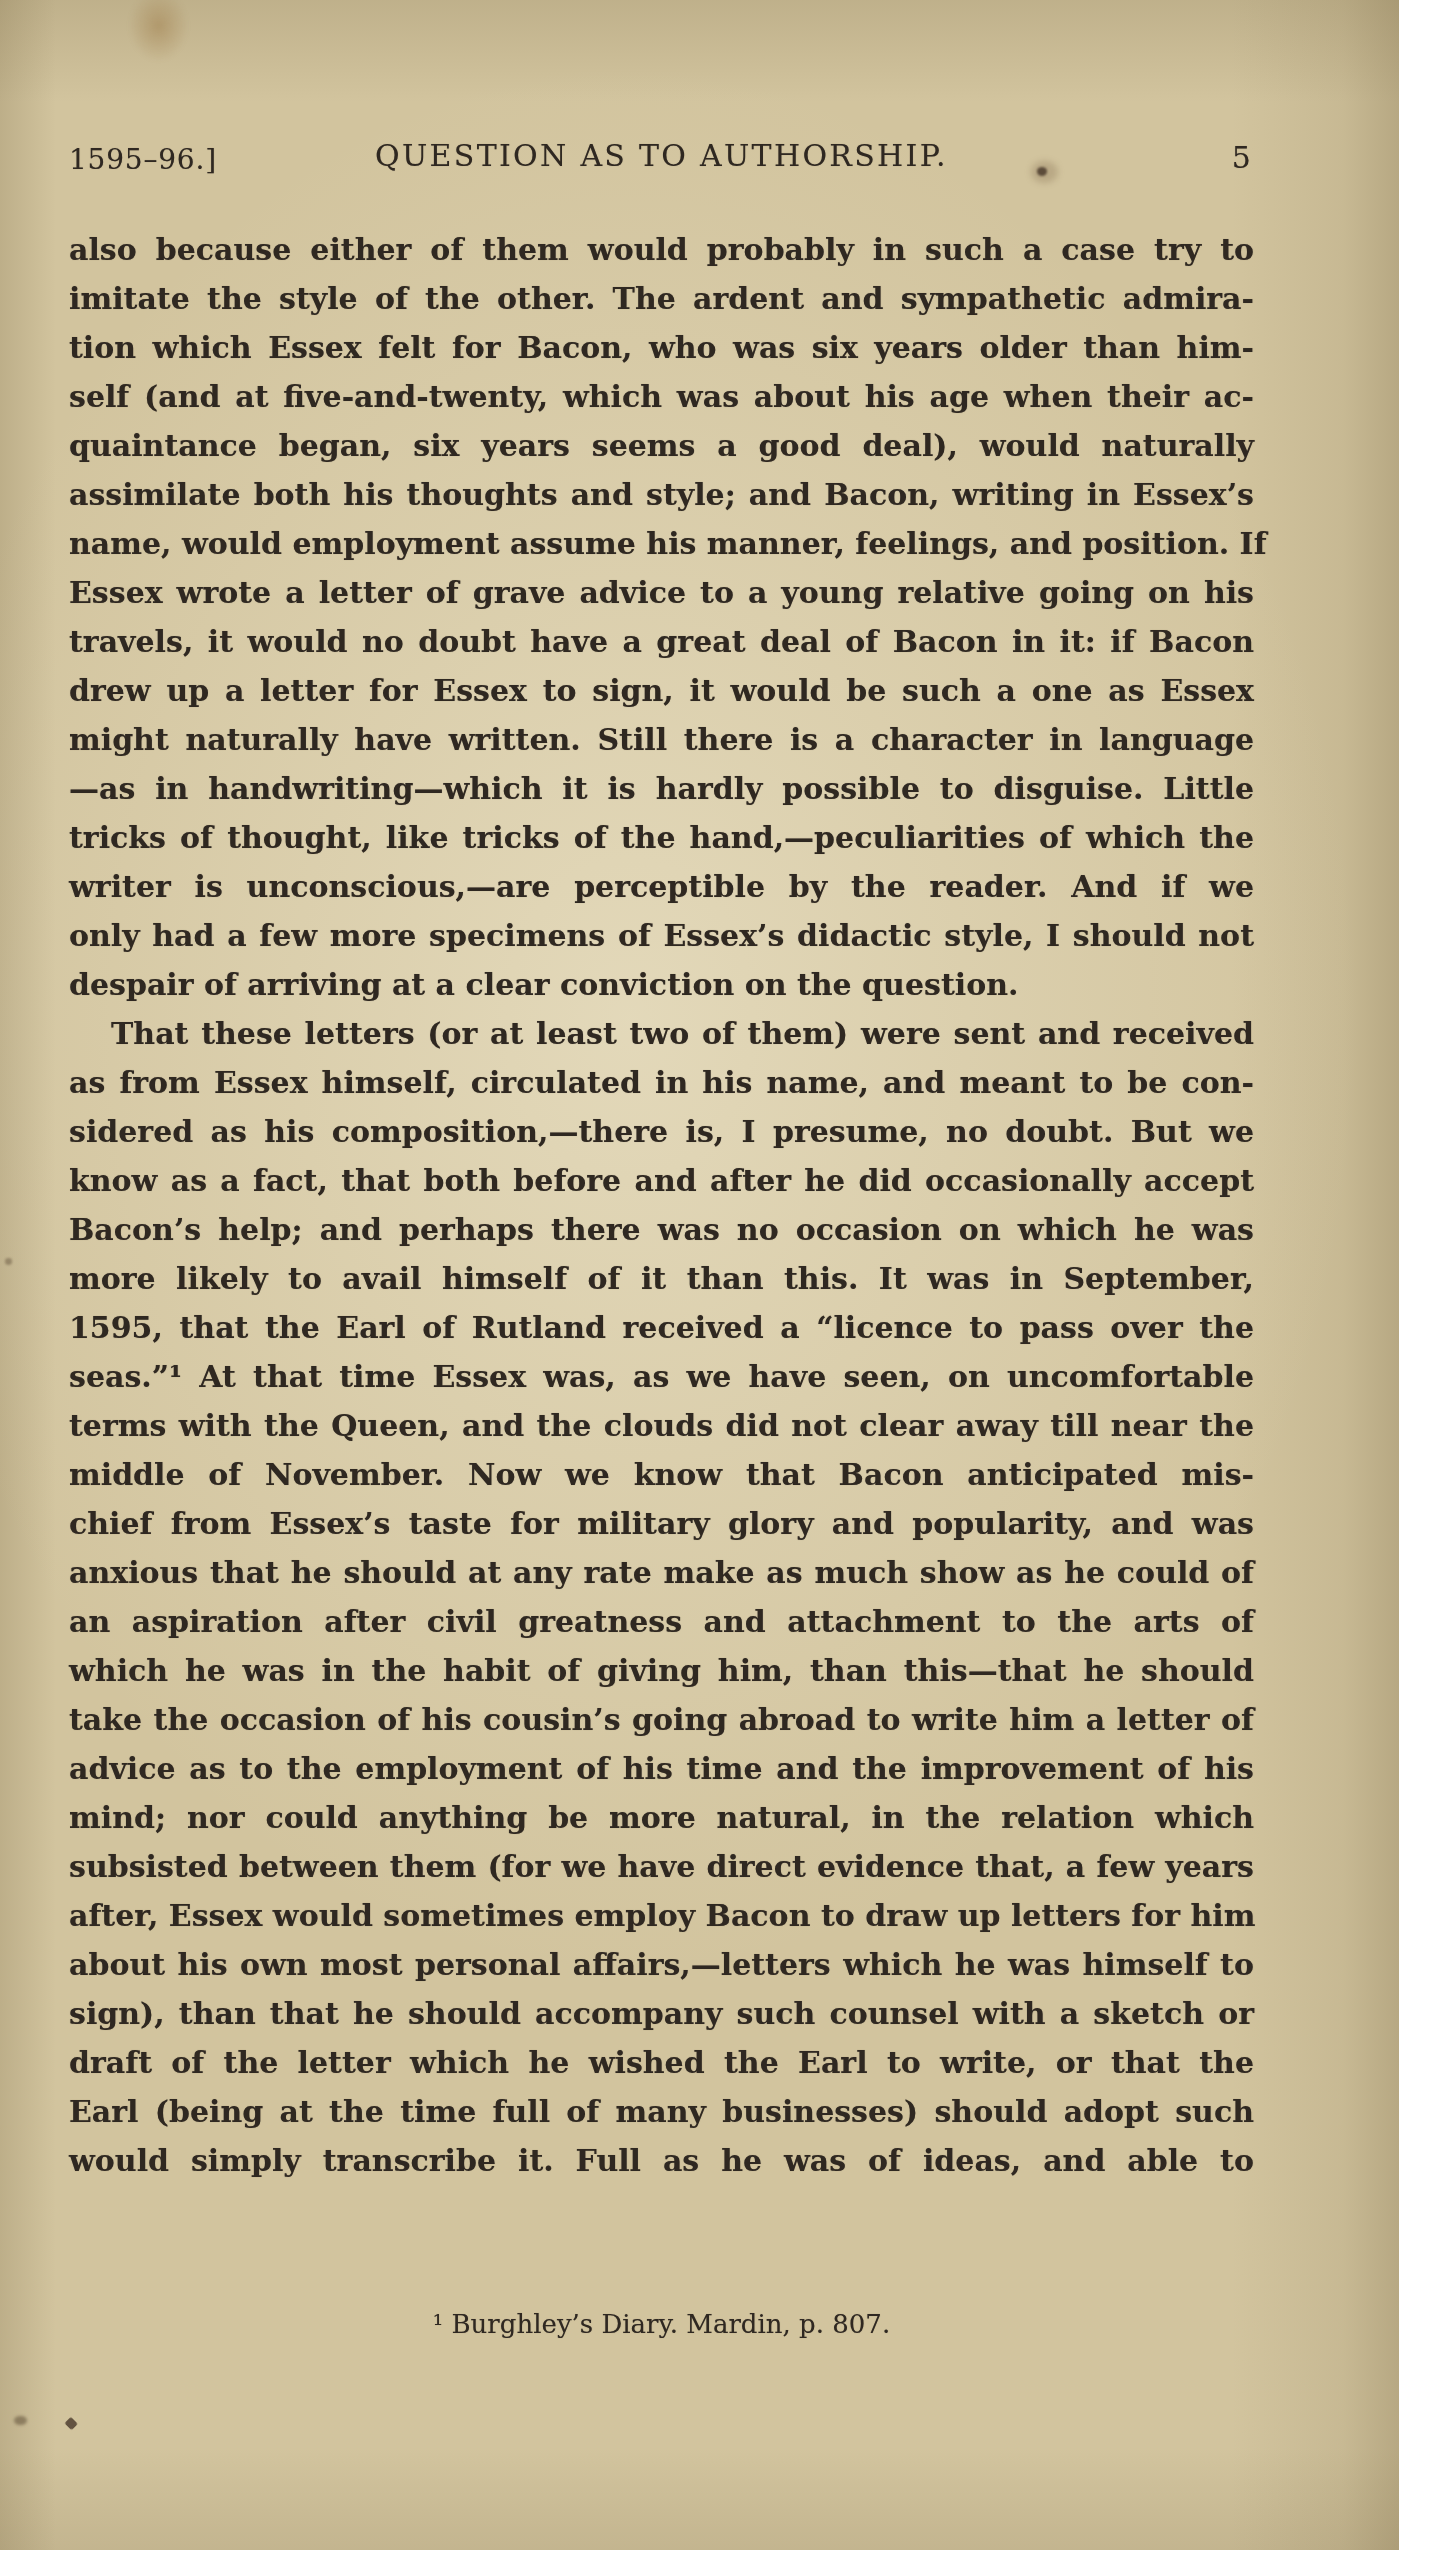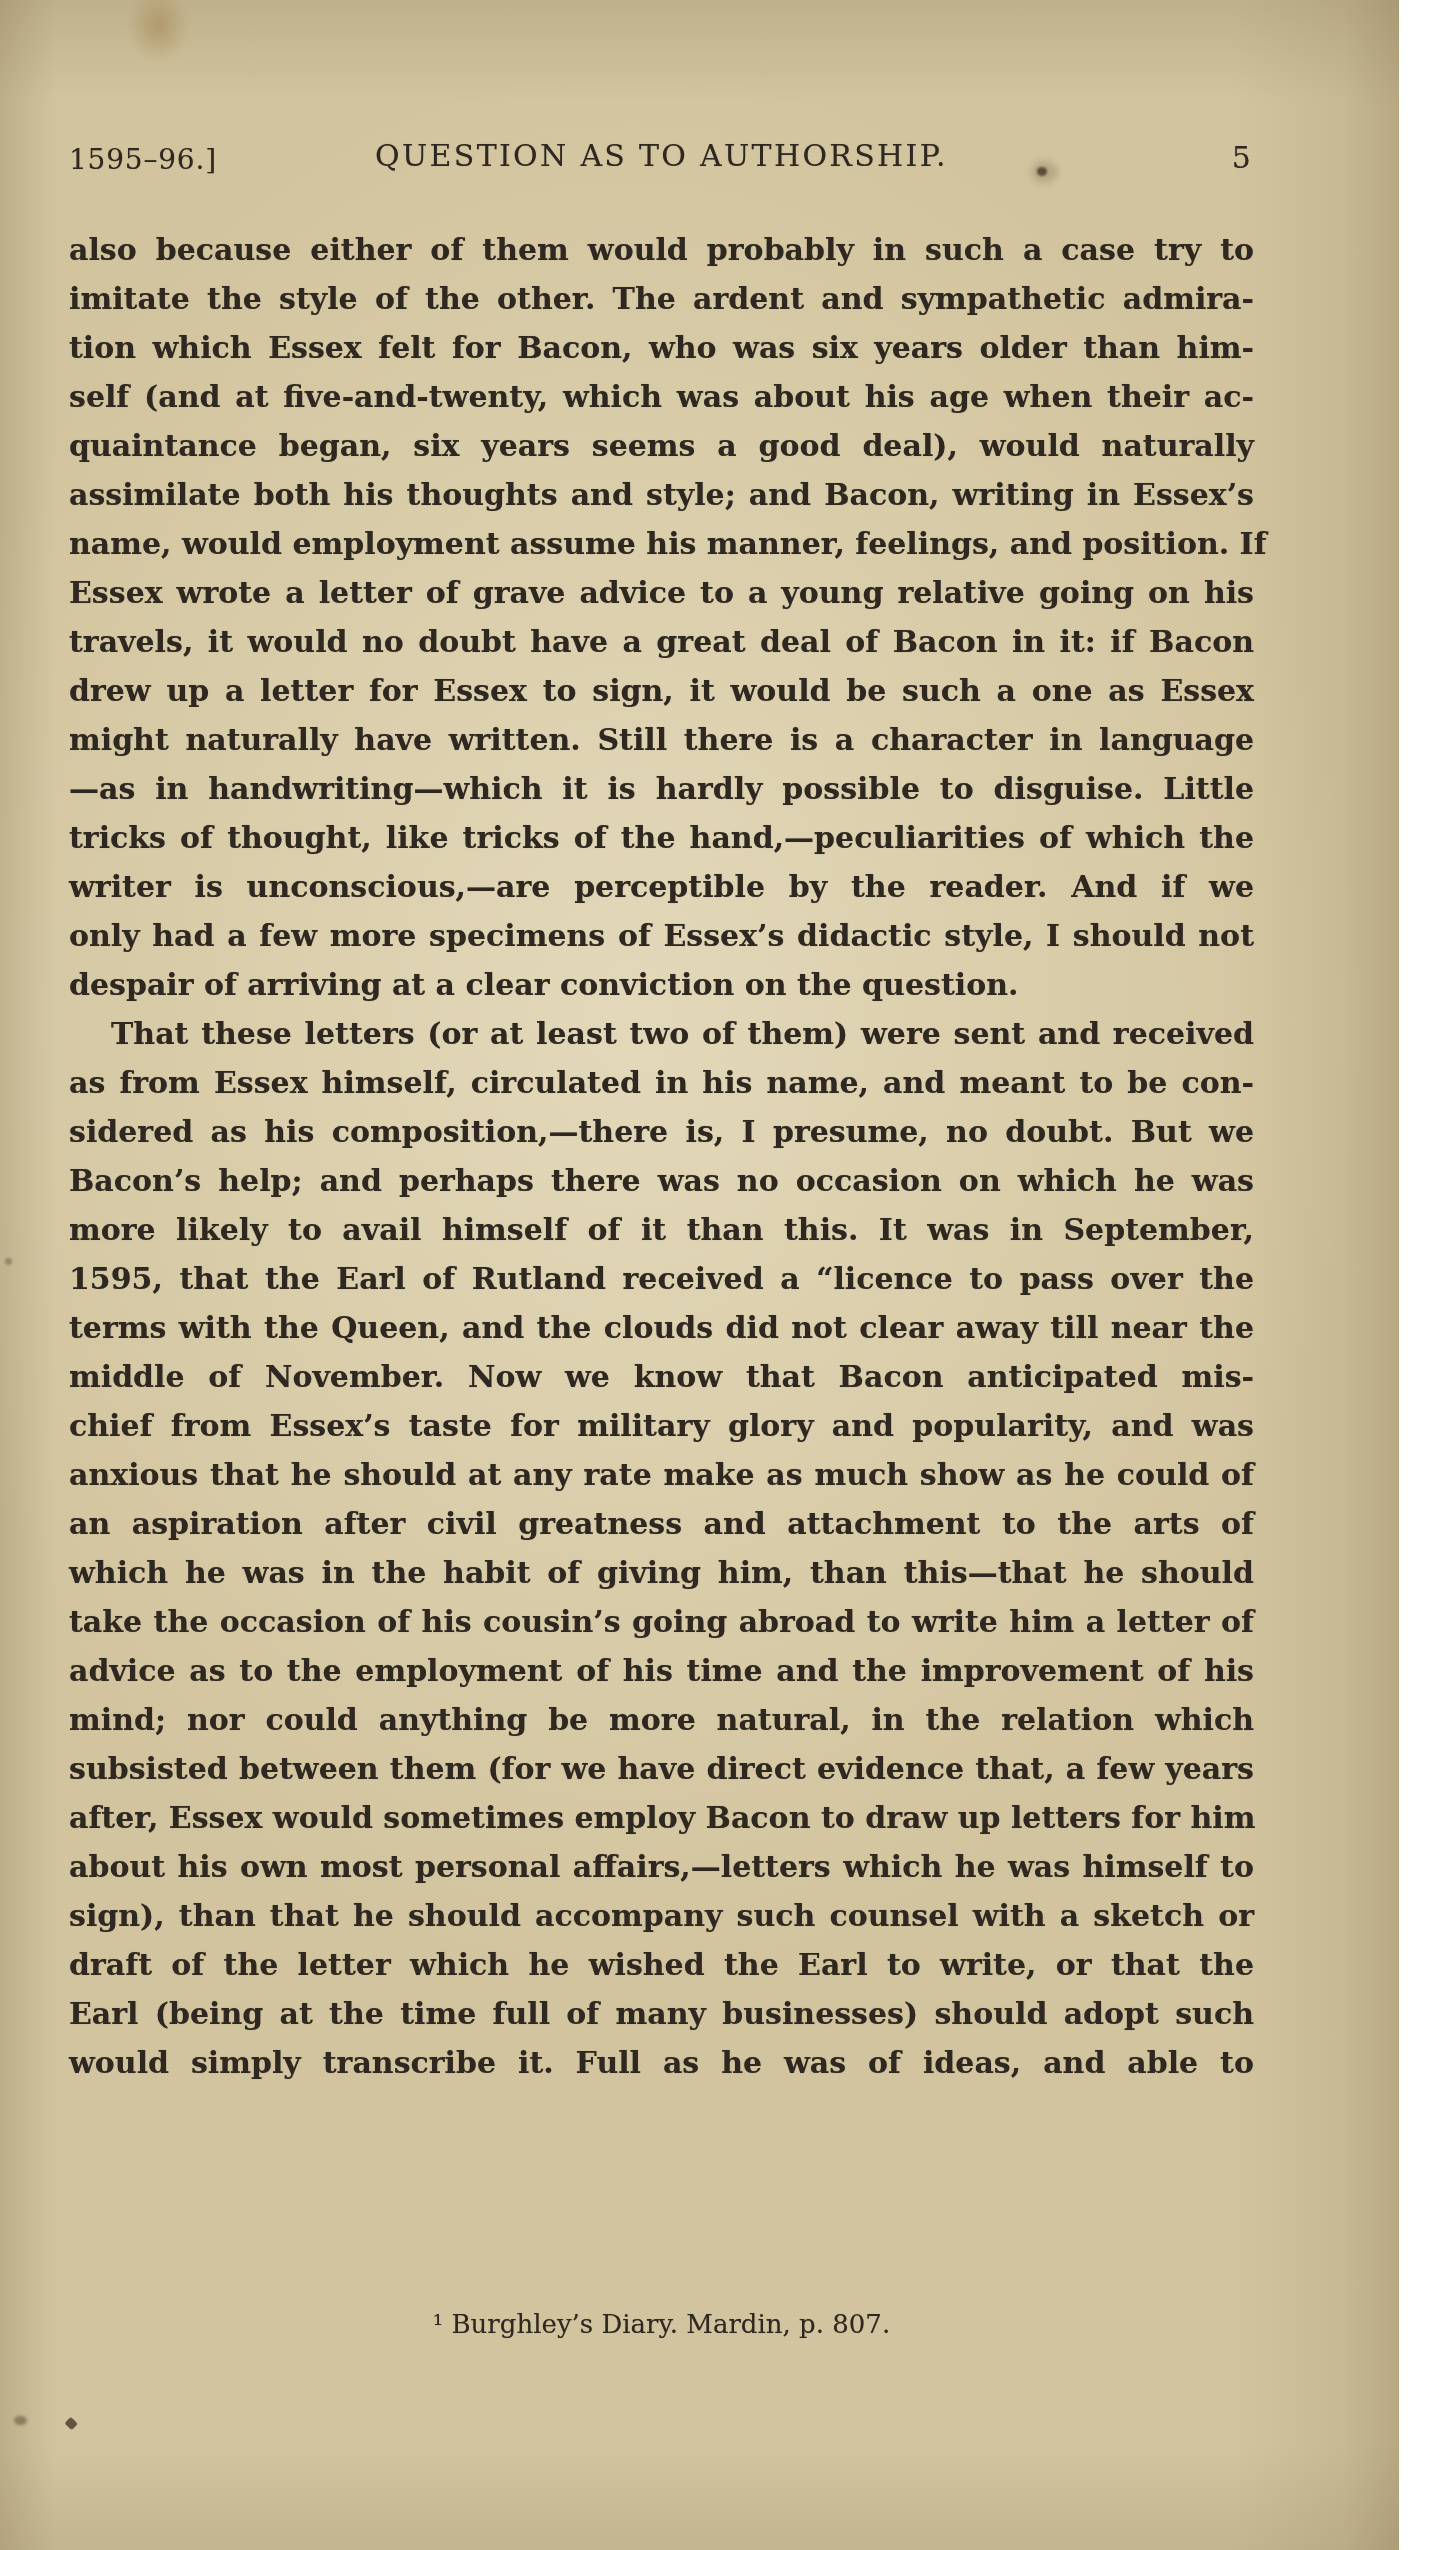--- a/index.html
+++ b/index.html
@@ -141,23 +141,25 @@
       <div class="line">drew up a letter for Essex to sign, it would be such a one as Essex</div>
       <div class="line">might naturally have written.  Still there is a character in language</div>
       <div class="line">—as in handwriting—which it is hardly possible to disguise.  Little</div>
       <div class="line">tricks of thought, like tricks of the hand,—peculiarities of which the</div>
       <div class="line">writer is unconscious,—are perceptible by the reader.  And if we</div>
       <div class="line">only had a few more specimens of Essex’s didactic style, I should not</div>
       <div class="line para-end">despair of arriving at a clear conviction on the question.</div>
       <div class="line indent">That these letters (or at least two of them) were sent and received</div>
       <div class="line">as from Essex himself, circulated in his name, and meant to be con-</div>
       <div class="line">sidered as his composition,—there is, I presume, no doubt.  But we</div>
+      <div class="line">know as a fact, that both before and after he did occasionally accept</div>
       <div class="line">Bacon’s help; and perhaps there was no occasion on which he was</div>
       <div class="line">more likely to avail himself of it than this.  It was in September,</div>
       <div class="line">1595, that the Earl of Rutland received a “licence to pass over the</div>
+      <div class="line">seas.”¹  At that time Essex was, as we have seen, on uncomfortable</div>
       <div class="line">terms with the Queen, and the clouds did not clear away till near the</div>
       <div class="line">middle of November.  Now we know that Bacon anticipated mis-</div>
       <div class="line">chief from Essex’s taste for military glory and popularity, and was</div>
       <div class="line">anxious that he should at any rate make as much show as he could of</div>
       <div class="line">an aspiration after civil greatness and attachment to the arts of</div>
       <div class="line">which he was in the habit of giving him, than this—that he should</div>
       <div class="line">take the occasion of his cousin’s going abroad to write him a letter of</div>
       <div class="line">advice as to the employment of his time and the improvement of his</div>
       <div class="line">mind; nor could anything be more natural, in the relation which</div>
       <div class="line">subsisted between them (for we have direct evidence that, a few years</div>

